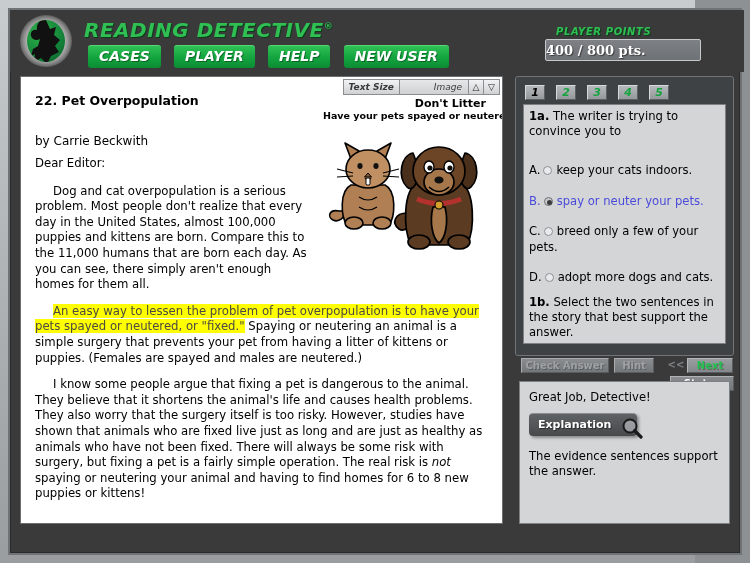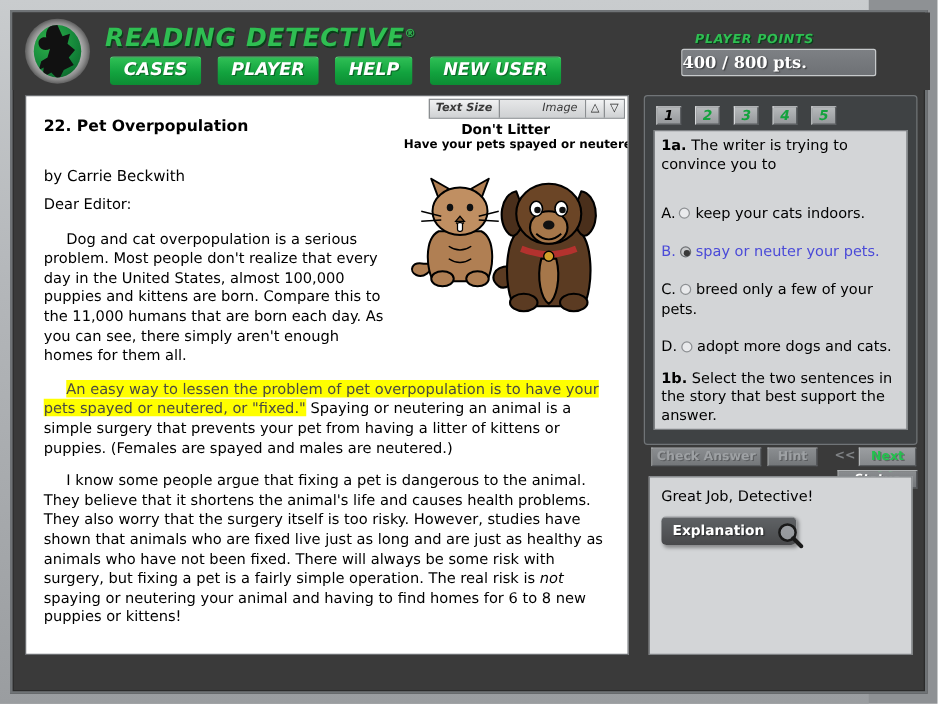--- a/index.html
+++ b/index.html
@@ -113,21 +113,21 @@
     overflow:hidden;
     padding:16px 12px 0 14px;
   }
   #story-title{
     font-size:12.5px; font-weight:bold; color:#000; margin-bottom:1px;
   }
   #story-author{ font-size:12px; color:#000; margin-bottom:8px;margin-top:26px; }
   .figure{
     float:right; width:163px; margin:4px 4px 4px 10px; text-align:center;
   }
-  .fig-cap1{ font-size:11px; font-weight:bold; color:#000; }
+  .fig-cap1{ font-size:11px; font-weight:bold; color:#000;text-align:right; }
   .fig-cap2{ font-size:9.5px; font-weight:bold; color:#000; margin-bottom:4px; white-space:nowrap; }
   .para{
     font-size:11.7px; line-height:15.6px; color:#000;
     margin-bottom:11px; text-align:left;
   }
   .para.indent{ text-indent:18px; }
   .hl{ background:#ffff00; color:#4a4a42; }
   .ital{ font-style:italic; }
   #p-dear{ margin-bottom:12px; }
   
@@ -378,17 +378,18 @@
     </div>
 
     <div id="ans-panel">
       <div id="ans-sub">Great Job, Detective!</div>
       <div id="expl-btn"><span>Explanation</span>
         <svg class="mag" viewBox="0 0 22 22">
           <circle cx="9" cy="9" r="6.5" fill="rgba(210,214,218,.55)" stroke="#1a1a1a" stroke-width="2"></circle>
           <path d="M13.6 13.6 L20 20" stroke="#1a1a1a" stroke-width="3.2" stroke-linecap="round"></path>
         </svg>
       </div>
+      <div id="ans-body">The evidence sentences support the answer.</div>
     </div>
   </div>
 
  </div>
 </div>
 
 </body></html>

